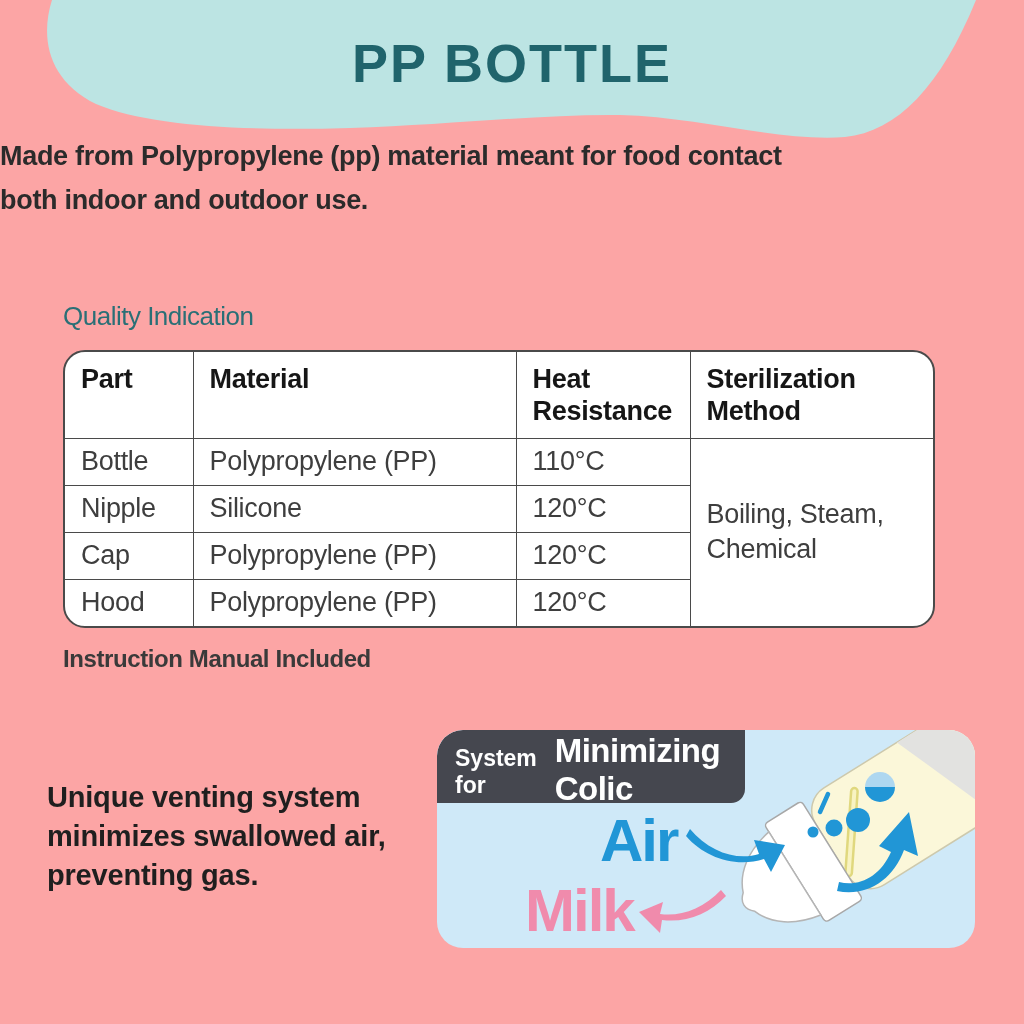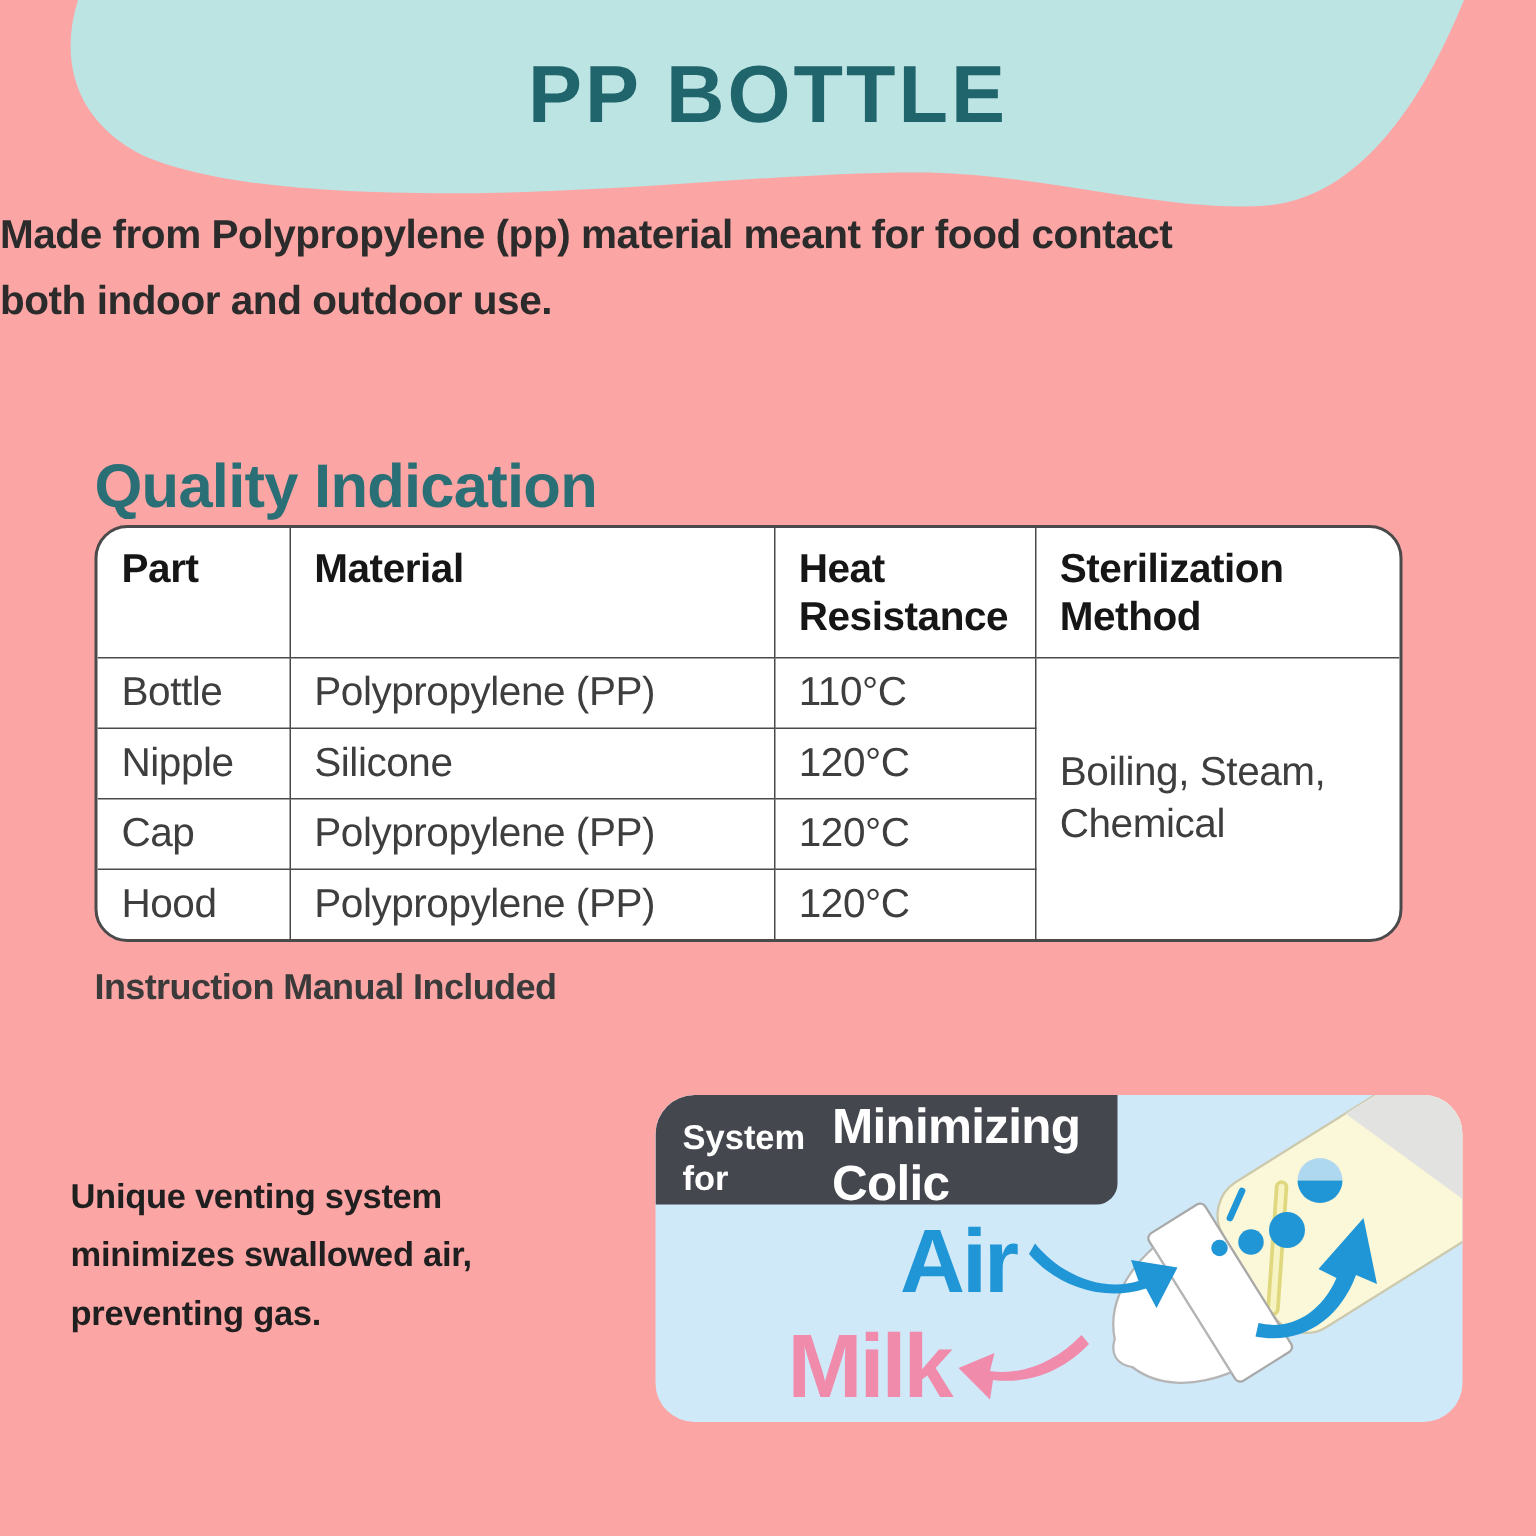--- a/index.html
+++ b/index.html
@@ -14,21 +14,21 @@
   .page{position:relative;width:1024px;height:1024px;background:#fca5a5;overflow:hidden;}
 
   .blob-svg{position:absolute;left:0;top:0;width:1024px;height:150px;display:block;}
 
   .page-title{position:absolute;left:0;top:32px;width:1024px;text-align:center;
     font-size:54px;font-weight:700;letter-spacing:2px;color:var(--title-teal);}
 
   .intro{position:absolute;left:0;top:134px;width:1024px;
     color:var(--body-text);font-size:27px;font-weight:700;line-height:44px;letter-spacing:-0.3px;}
 
-  .quality-heading{position:absolute;left:63px;top:301px;font-size:41px;font-weight:700;
+  .quality-heading{position:absolute;left:63px;top:301px;font-size:26px;font-weight:400;
     color:var(--heading-teal);letter-spacing:-0.5px;}
 
   .table-wrap{position:absolute;left:63px;top:350px;width:872px;box-sizing:border-box;
     border:2px solid var(--table-border);border-radius:22px;overflow:hidden;background:#fff;}
   table.quality{border-collapse:collapse;table-layout:fixed;width:100%;}
   table.quality th,table.quality td{border:1.5px solid var(--table-border);
     font-size:27px;padding:0 8px 0 16px;box-sizing:border-box;margin-top:40px;}
   table.quality th{height:86px;vertical-align:top;padding-top:12px;text-align:left;
     color:var(--header-text);font-weight:700;line-height:1.18;letter-spacing:-0.3px;}
   table.quality td{height:47px;vertical-align:middle;color:var(--table-text);
@@ -36,21 +36,21 @@
   table.quality td.merged{vertical-align:middle;line-height:1.3;padding-right:34px;}
   table.quality th:first-child,table.quality td:first-child{border-left:none;}
   table.quality th:last-child,table.quality td.merged{border-right:none;}
   table.quality thead th{border-top:none;}
   table.quality tbody tr:last-child td{border-bottom:none;}
   table.quality td.merged{border-bottom:none;}
 
   .manual-note{position:absolute;left:63px;top:645px;font-size:24px;font-weight:700;
     color:#3a3a3a;letter-spacing:-0.4px;}
 
-  .venting{position:absolute;left:47px;top:778px;font-size:23px;font-weight:700;
+  .venting{position:absolute;left:47px;top:778px;font-size:29px;font-weight:700;
     color:#1f1f1f;line-height:39px;letter-spacing:-0.2px;}
 
   .card{position:absolute;left:437px;top:730px;width:538px;height:218px;
     background:var(--card-bg);border-radius:26px;overflow:hidden;}
   .card-art{position:absolute;left:0;top:0;width:538px;height:218px;display:block;}
   .banner{position:absolute;left:0;top:0;width:308px;height:73px;background:var(--banner-bg);
     border-radius:26px 0 14px 0;display:flex;align-items:baseline;gap:10px;
     padding-left:18px;box-sizing:border-box;color:var(--banner-text);}
   .banner .sys{font-size:23px;font-weight:700;align-self:center;padding-top:10px;}
   .banner .min{font-size:33px;font-weight:700;align-self:center;padding-top:6px;letter-spacing:-0.5px;}

